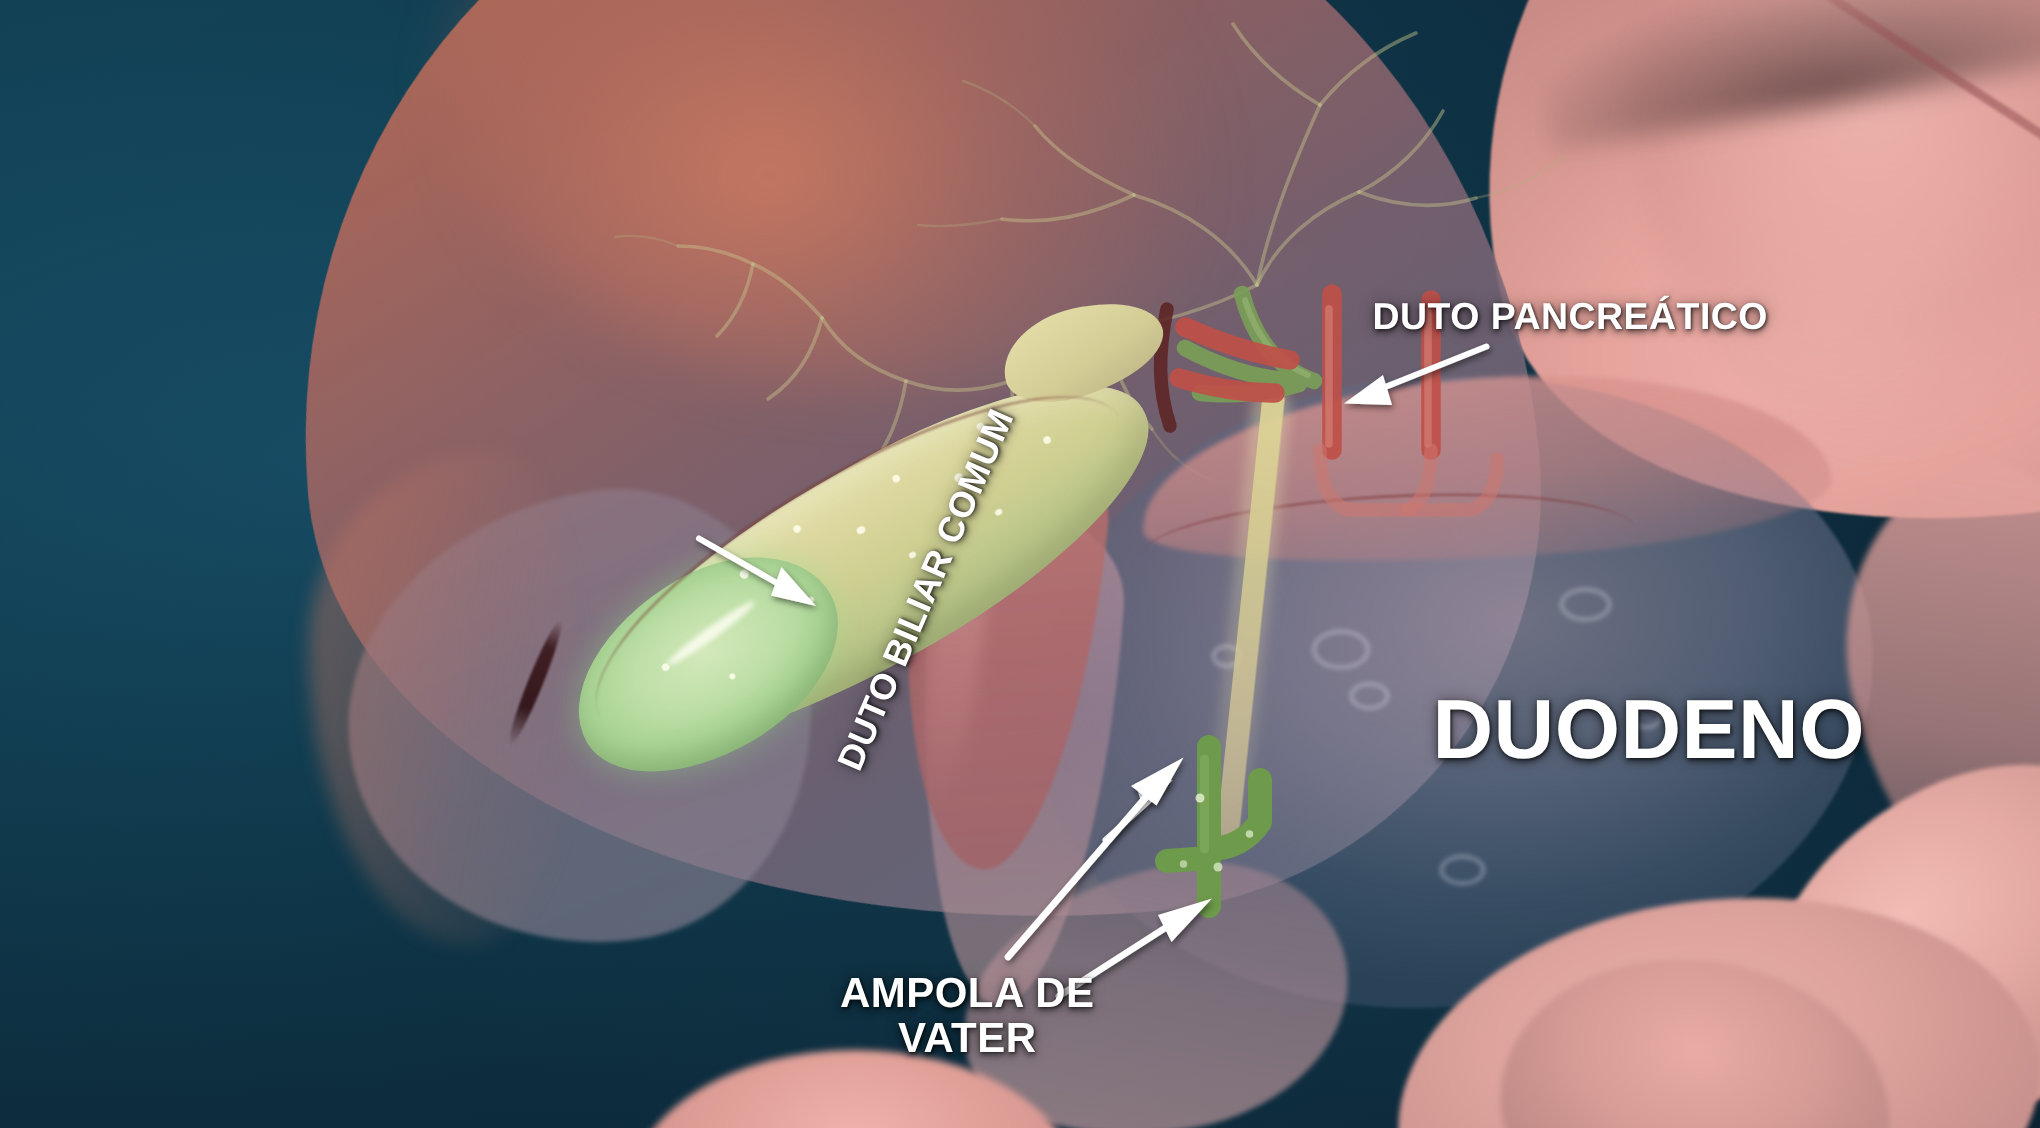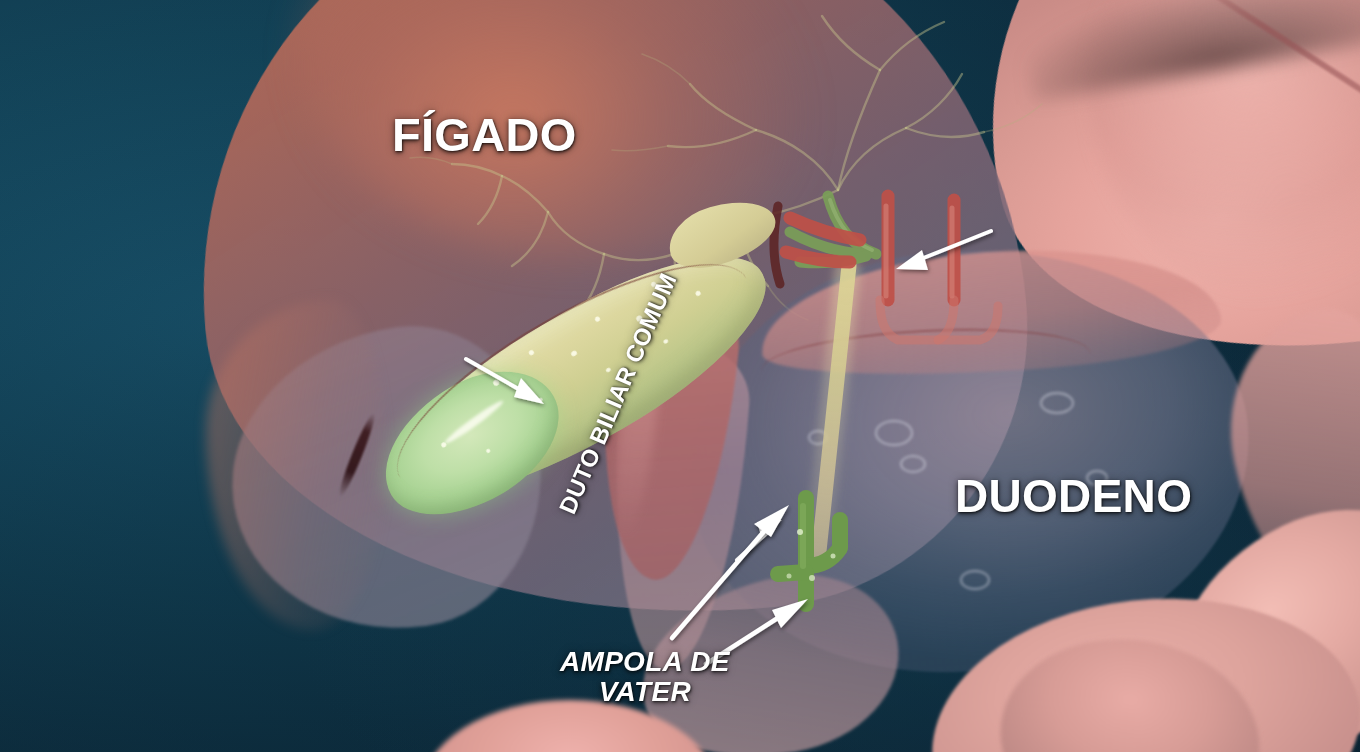--- a/index.html
+++ b/index.html
@@ -313,22 +313,22 @@
       0 2px 4px rgba(0,0,0,0.55),
       0 0 10px rgba(0,0,0,0.35),
       1px 1px 2px rgba(0,0,0,0.5);
     white-space: pre-line;
     line-height: 1.08;
     pointer-events: none;
   }
   .lbl-figado   { left: 392px; top: 110px;  font-size: 47px; }
   .lbl-vesicula { left: 345px; top: 303px;  font-size: 28px; text-align: center; }
   .lbl-panc     { left: 915px; top: 198px;  font-size: 25px; }
-  .lbl-duodeno  { left: 955px; top: 472px;  font-size: 46px; }
-  .lbl-ampola   { left: 560px; top: 647px;  font-size: 28px; text-align: center; font-style: italic; }
+  .lbl-duodeno  { left: 955px; top: 456px;  font-size: 56px; }
+  .lbl-ampola   { left: 560px; top: 647px;  font-size: 28px; text-align: center; }
   .lbl-cbd {
     left: 638px; top: 295px;
     font-size: 24px;
     transform-origin: left top;
     transform: rotate(-66.5deg) translate(-228px, 8px);
   }
 
   
   .arrows { position: absolute; left: 0; top: 0; width: 1360px; height: 752px; pointer-events: none; }
 </style>
@@ -503,23 +503,23 @@
       <line x1="672" y1="638" x2="766" y2="529" stroke="#ffffff" stroke-width="4.5" stroke-linecap="round"></line>
       <polygon points="789,505 771,537 754,524" fill="#ffffff"></polygon>
     </g>
 
     <g filter="url(#arrShadow)">
       <line x1="706" y1="664" x2="784" y2="614" stroke="#ffffff" stroke-width="4.5" stroke-linecap="round"></line>
       <polygon points="808,599 781,628 772,610" fill="#ffffff"></polygon>
     </g>
   </svg>
 
-  <div class="label lbl-figado">FÍGADO</div>
-
-
+
+
+  <div class="label lbl-panc">DUTO PANCREÁTICO</div>
 
   <div class="label lbl-cbd">DUTO BILIAR COMUM</div>
 
   <div class="label lbl-duodeno">DUODENO</div>
 
   <div class="label lbl-ampola">AMPOLA DE
 VATER</div>
 
 </div>
 

